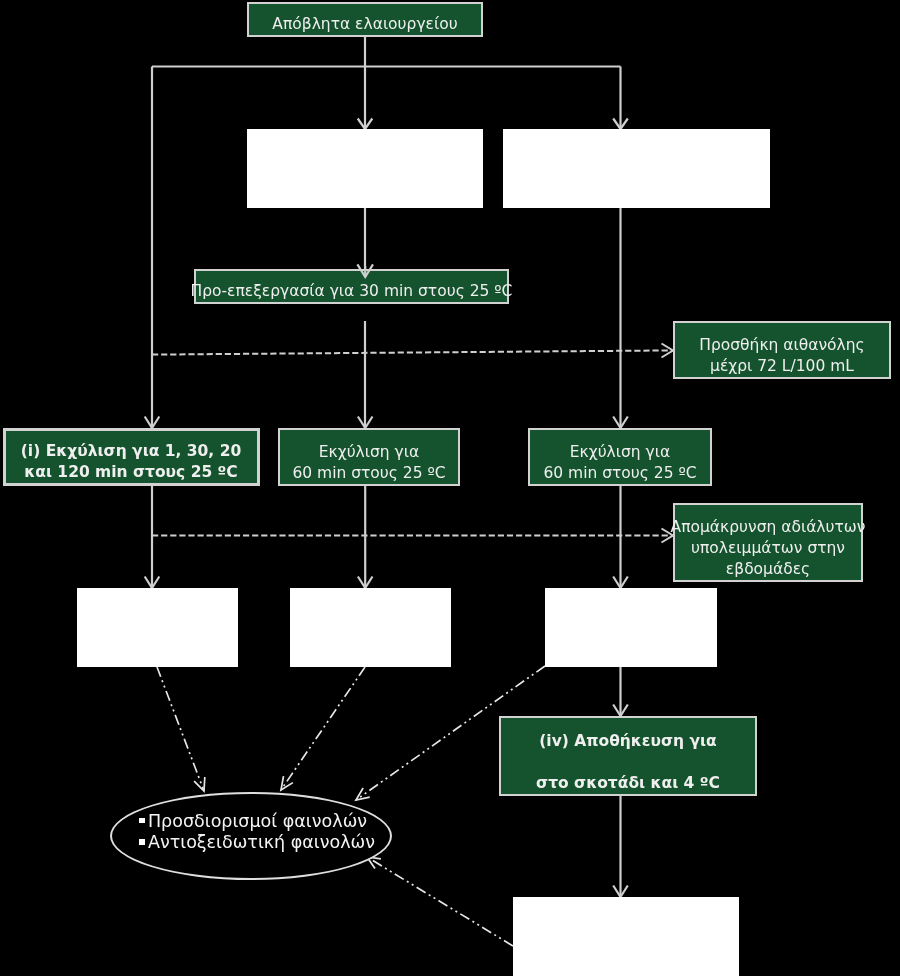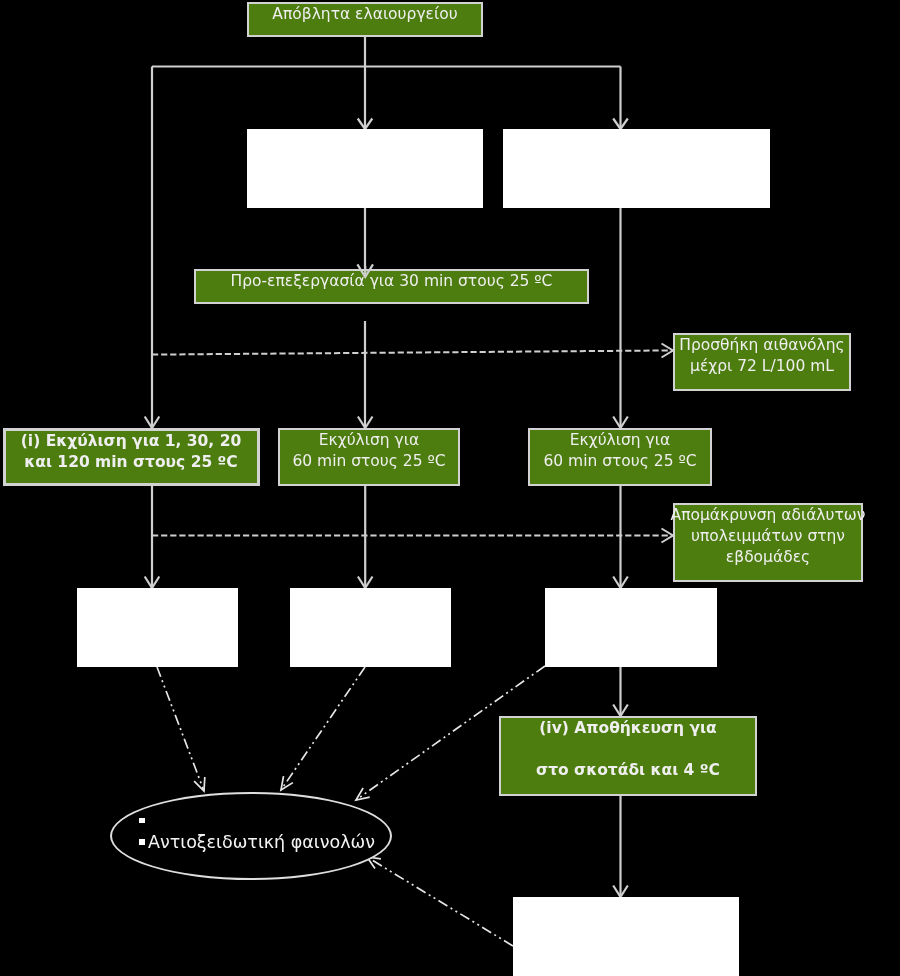--- a/index.html
+++ b/index.html
@@ -2,21 +2,21 @@
 <html><head>
 <meta charset="utf-8">
 <title>Flowchart</title>
 <style>
   html,body{margin:0;padding:0;background:#000;}
   #page{position:relative;width:900px;height:976px;background:#000;overflow:hidden;
         font-family:"DejaVu Sans",sans-serif;-webkit-font-smoothing:antialiased;}
   svg{position:absolute;left:0;top:0;}
   svg.overlay{z-index:5;pointer-events:none;}
   .node{position:absolute;box-sizing:border-box;}
-  .boxed{border:2.2px solid #d2d2d2;background:#4d7c0f;display:flex;align-items:flex-start;justify-content:center;}
+  .boxed{border:2.2px solid #d2d2d2;background:#14532d;display:flex;align-items:flex-end;justify-content:center;}
   .boxed.bold{border-width:3px;}
   .solidwhite{background:#fff;}
   .txt{color:#efefef;text-align:center;line-height:21px;white-space:pre;}
   .listwrap{color:#f4f4f4;text-align:left;line-height:21.4px;position:relative;top:-4px;left:6px;}
   .b{font-weight:bold;}
   .ellipse-node{position:absolute;border:2px solid #dedede;border-radius:50%;
         display:flex;align-items:center;justify-content:center;background:#000;}
   .bul{display:inline-block;width:6px;height:5.5px;background:#fff;
        vertical-align:baseline;margin-right:3px;position:relative;top:-3.5px;}
   .lrow{text-align:left;white-space:nowrap;}
@@ -79,25 +79,25 @@
 </svg>
 
 <div class="node boxed" style="left:247px;top:1.5px;width:236px;height:35px;">
   <span class="txt" style="font-size:15.5px;">Απόβλητα ελαιουργείου</span>
 </div>
 
 <div class="node solidwhite" style="left:247px;top:129px;width:236px;height:79px;"></div>
 
 <div class="node solidwhite" style="left:503px;top:129px;width:267px;height:79px;"></div>
 
-<div class="node boxed" style="left:194px;top:269px;width:395px;height:35px;">
+<div class="node boxed" style="left:194px;top:269px;width:315px;height:35px;">
   <span class="txt" style="font-size:15.5px;">Προ-επεξεργασία για 30 min στους 25 ºC</span>
 </div>
 
-<div class="node boxed" style="left:673px;top:321px;width:178px;height:58px;margin-top:12px;">
+<div class="node boxed" style="left:673px;top:321px;width:218px;height:58px;">
   <span class="txt" style="font-size:15.5px;"><span>Προσθήκη αιθανόλης</span><br><span>μέχρι 72 L/100 mL</span></span>
 </div>
 
 <div class="node boxed bold" style="left:2.5px;top:428px;width:257px;height:58px;">
   <span class="txt b" style="font-size:15.5px;"><span>(i) Εκχύλιση για 1, 30, 20</span><br><span>και 120 min στους 25 ºC</span></span>
 </div>
 
 <div class="node boxed" style="left:278px;top:428px;width:182px;height:58px;">
   <span class="txt" style="font-size:15.5px;"><span>Εκχύλιση για</span><br><span>60 min στους 25 ºC</span></span>
 </div>
@@ -113,21 +113,21 @@
 <div class="node solidwhite" style="left:76.5px;top:588px;width:161.5px;height:79px;"></div>
 <div class="node solidwhite" style="left:290px;top:588px;width:161px;height:79px;"></div>
 <div class="node solidwhite" style="left:545px;top:588px;width:172px;height:79px;"></div>
 
 <div class="node boxed" style="left:499px;top:716px;width:258px;height:80px;">
   <span class="txt b" style="font-size:15.5px;"><span>(iv) Αποθήκευση για</span><br><br><span>στο σκοτάδι και 4 ºC</span></span>
 </div>
 
 <div class="ellipse-node" style="left:110px;top:792px;width:278px;height:84px;">
   <div class="listwrap" style="font-size:17.5px;">
-    <div class="lrow"><span class="bul"></span></div>
+    <div class="lrow"><span class="bul"></span><span>Προσδιορισμοί  φαινολών</span></div>
     <div class="lrow"><span class="bul"></span><span>Αντιοξειδωτική φαινολών</span></div>
   </div>
 </div>
 
 <div class="node solidwhite" style="left:513px;top:897px;width:226px;height:93px;"></div>
 
 <svg class="overlay" width="900" height="976" viewBox="0 0 900 976">
   <g stroke="#cfcfcf" stroke-width="2.2" fill="none" stroke-linecap="butt">
     <path d="M365.2 266 V277"></path>
     <path d="M357.4 264.3 L365.2 277 L373 264.3"></path>

